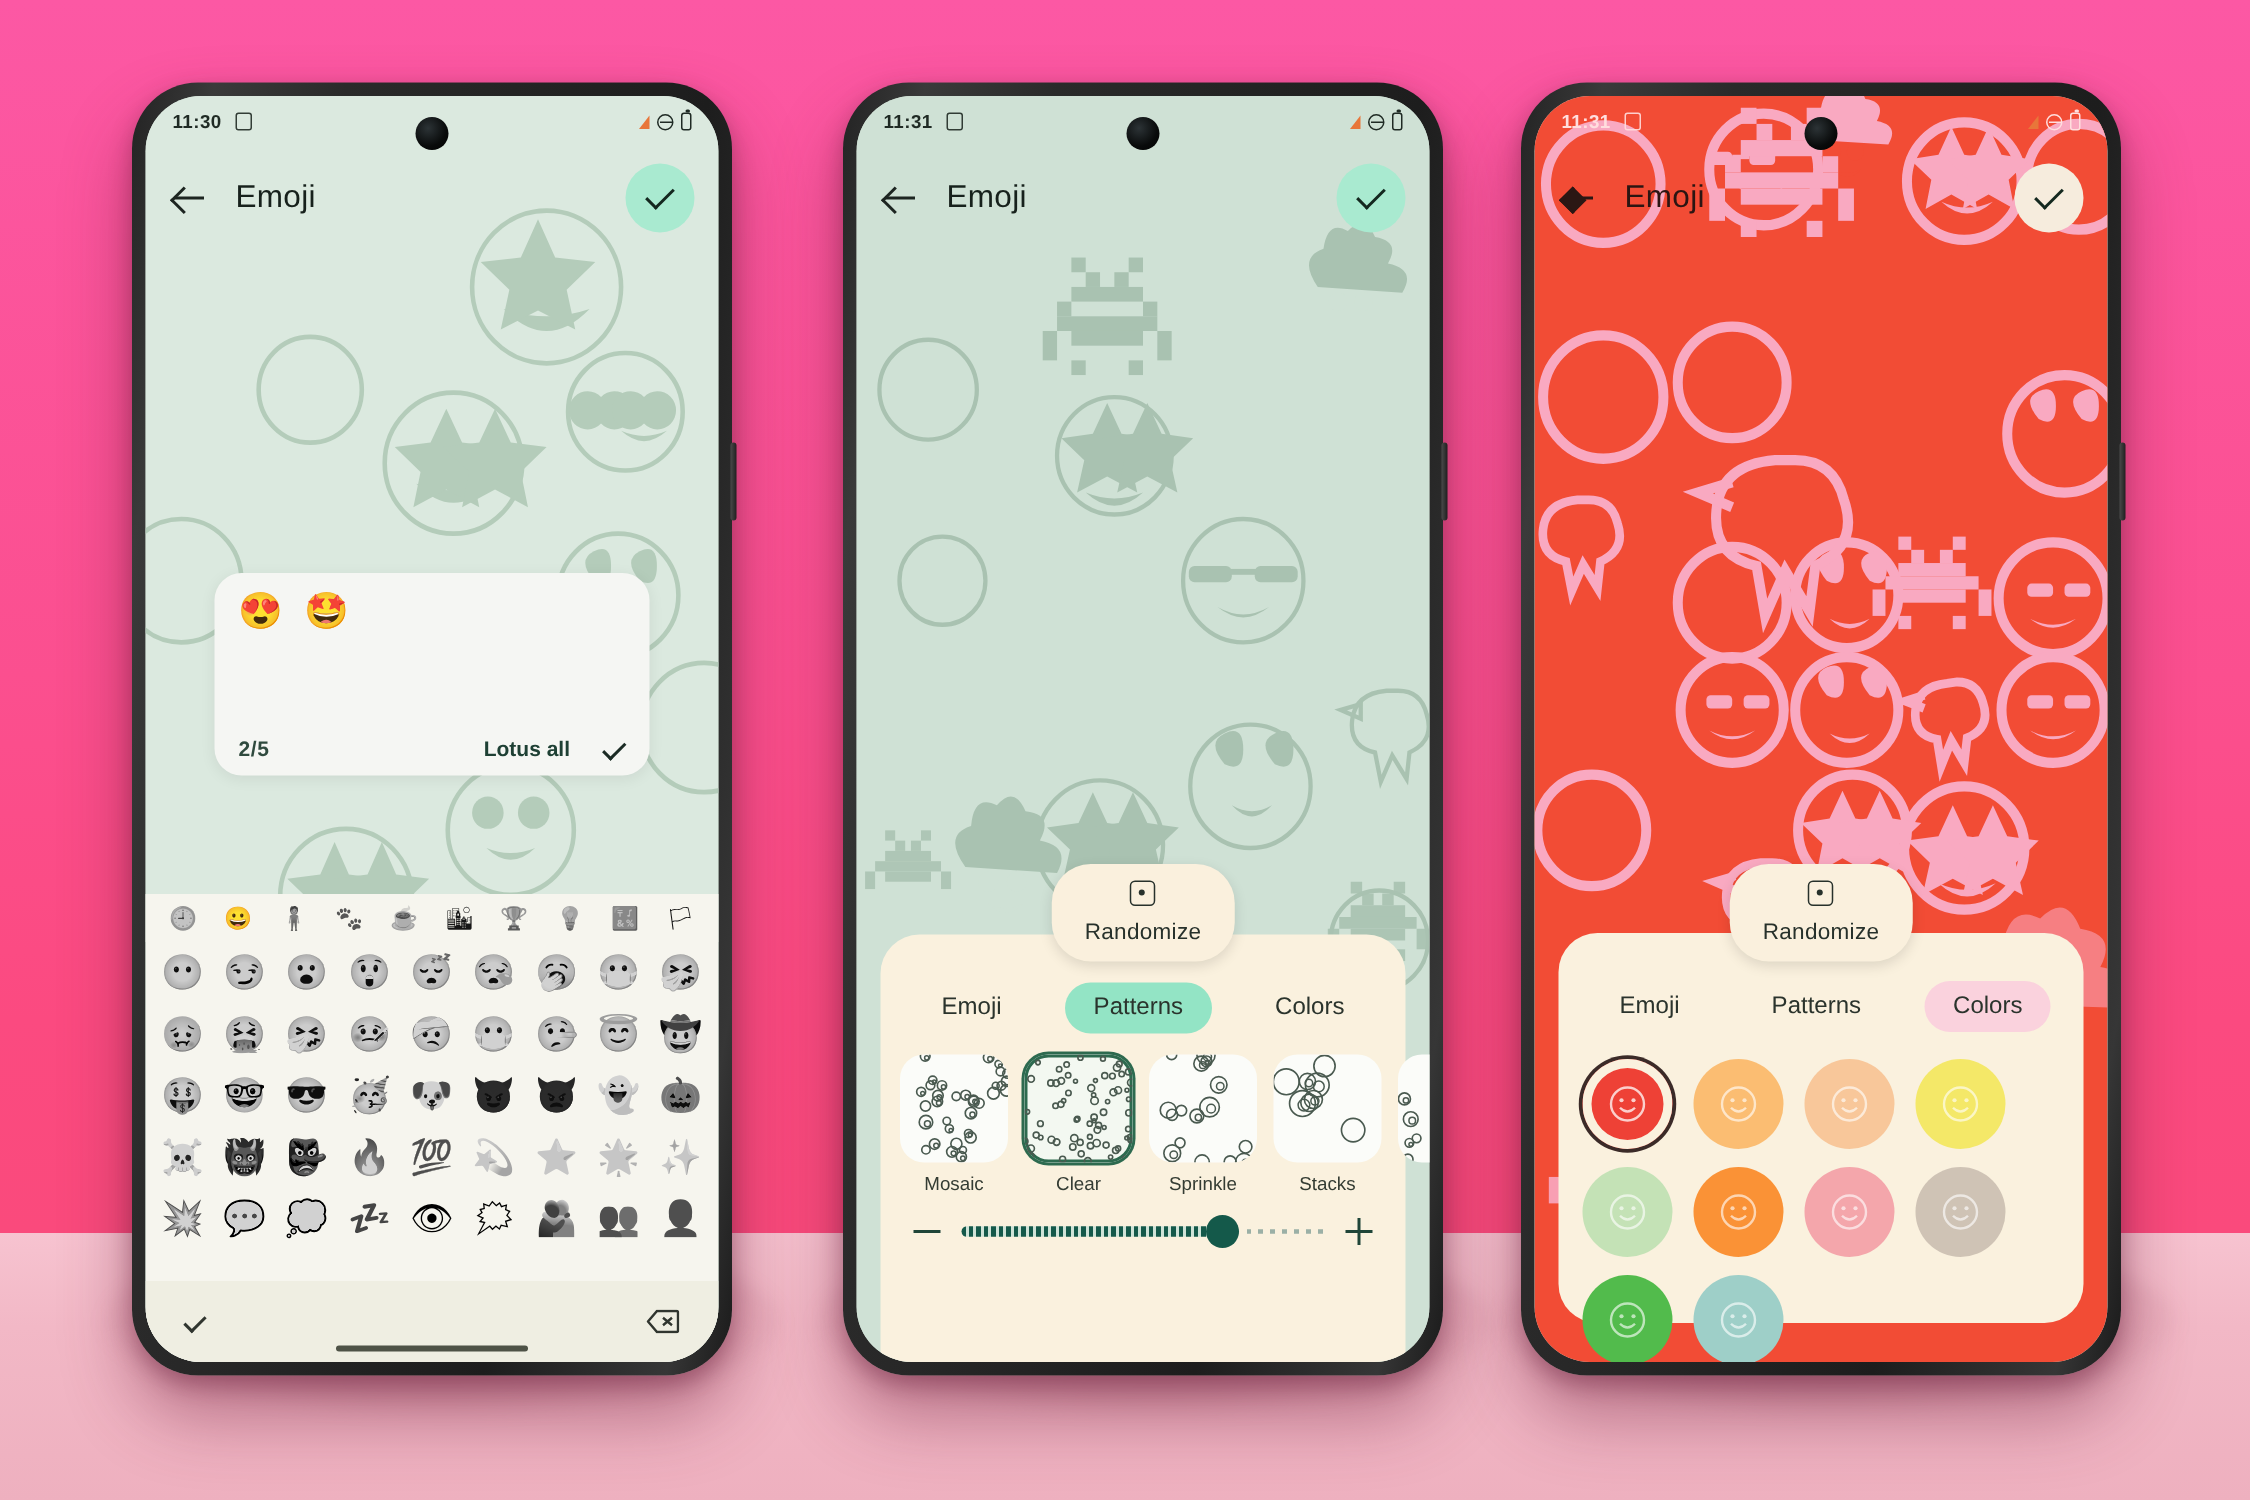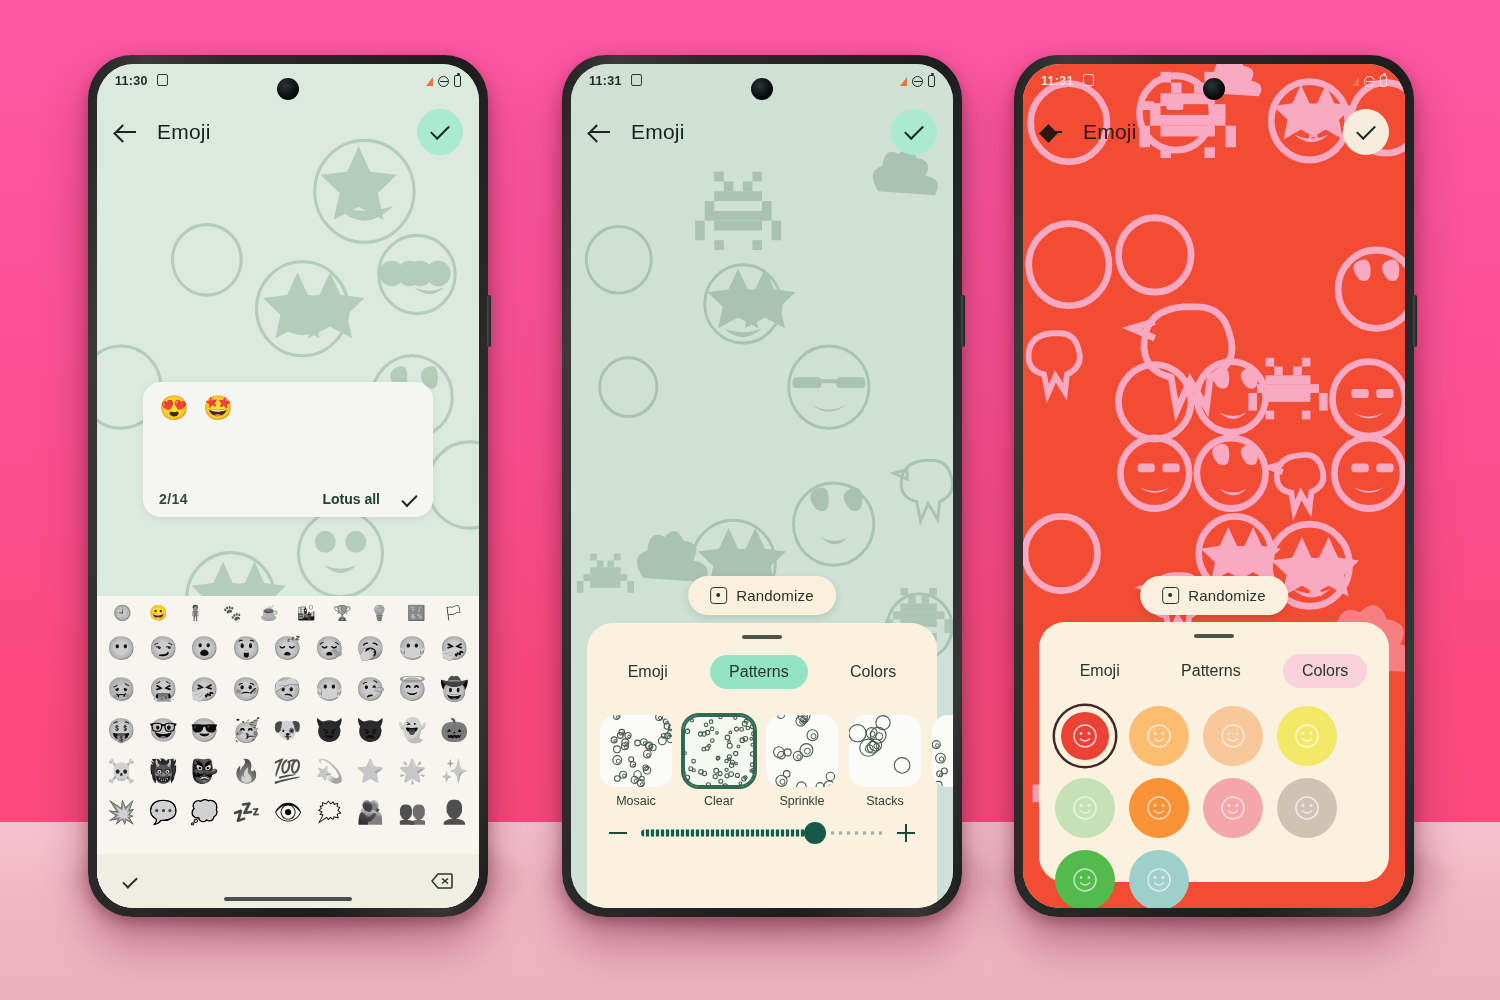--- a/index.html
+++ b/index.html
@@ -49,21 +49,21 @@
   .wall.red{ background:#f24c35; }
   .wall svg{ position:absolute; inset:0; width:100%; height:100%; }
 
   
   .statusbar{
     position:absolute; left:0; right:0; top:0; height:34px;
     display:flex; align-items:center; justify-content:space-between;
     padding:0 18px; z-index:6;
     font-size:12.5px; font-weight:bold; letter-spacing:.3px;
   }
-  .sb-left{ display:flex; align-items:flex-start; gap:9px; }
+  .sb-left{ display:flex; align-items:center; gap:9px; }
   .sb-right{ display:flex; align-items:center; gap:5px; }
   .sb-dark{ color:#1f2a24; }
   .sb-light{ color:#ffdede; }
   .sb-icon{ width:11px; height:12px; border:1.6px solid currentColor; border-radius:2px; opacity:.9; }
   .sb-batt{ width:7px; height:12px; border:1.5px solid currentColor; border-radius:2px; position:relative; }
   .sb-batt:after{ content:""; position:absolute; top:-3px; left:1.6px; width:3px; height:2px; background:currentColor; border-radius:1px;}
   .sb-tri{ width:0;height:0;border-left:7px solid transparent;border-right:0;border-bottom:9px solid #e8763a; }
   .sb-circ{ width:11px;height:11px;border:1.6px solid currentColor;border-radius:50%;position:relative;}
   .sb-circ:after{content:"";position:absolute;left:1px;top:4px;width:8px;height:1.6px;background:currentColor;}
 
@@ -152,20 +152,21 @@
     width:128px; height:4px; border-radius:3px; background:#4e5246;
   }
 
   
   .randomize{
     position:absolute; left:50%; transform:translateX(-50%);
     display:flex; align-items:center; gap:9px;
     background:#faf0dd; border-radius:26px; padding:11px 22px;
     z-index:8; cursor:pointer;
     box-shadow:0 3px 9px rgba(0,0,0,.12);
+    flex-direction:column;
   }
   .randomize .lbl{ font-size:15px; color:#27312b; letter-spacing:.2px;}
   .dice{ width:17px;height:17px;border:1.8px solid #27312b;border-radius:3.5px;position:relative;}
   .dice:before{content:"";position:absolute;left:4.5px;top:4.5px;width:4px;height:4px;border-radius:50%;background:#27312b;}
 
   
   .sheet{
     position:absolute; left:16px; right:16px; bottom:0;
     background:#faf1de; border-radius:26px 26px 0 0; z-index:7;
     padding-top:12px;
@@ -173,21 +174,21 @@
   .grabber{ width:40px;height:4px;border-radius:3px;background:#4e5348;margin:0 auto 16px; cursor:pointer;}
   .sheet-tabs{ display:flex; justify-content:space-around; align-items:center; padding:0 10px 14px;}
   .sheet-tab{
     font-size:16px; color:#2a332c; padding:8px 19px; border-radius:18px; cursor:pointer;
   }
   .sheet-tab.act-mint{ background:#93e4c5; }
   .sheet-tab.act-pink{ background:#fad2dd; }
 
   
   .pat-row{ display:flex; gap:11px; padding:0 13px; }
-  .pat{ width:72px; flex:0 0 72px; cursor:pointer;margin-top:12px; }
+  .pat{ width:72px; flex:0 0 72px; cursor:pointer; }
   .pat-thumb{
     width:72px;height:72px;border-radius:16px;background:#fbfcf9;overflow:hidden;position:relative;
   }
   .pat.sel .pat-thumb{ box-shadow:0 0 0 2px #2d6a4f inset, 0 0 0 2px #2d6a4f; background:#f3f8f1;}
   .pat-thumb svg{ width:100%;height:100%; }
   .pat-name{ text-align:center; font-size:12.5px; color:#343c33; margin-top:7px;}
   .slider-row{ display:flex; align-items:center; gap:14px; padding:16px 22px 22px;}
   .sl-btn{ width:18px;height:18px;position:relative;cursor:pointer;flex:0 0 18px;}
   .sl-btn:before{content:"";position:absolute;left:0;top:8px;width:18px;height:2.4px;background:#1f4538;}
   .sl-btn.plus:after{content:"";position:absolute;left:7.8px;top:0;width:2.4px;height:18px;background:#1f4538;}
@@ -298,21 +299,21 @@
         <span class="chk"></span>
       </div>
     </div>
 
     <div class="sel-card">
       <div class="sel-emoji-row">
         <span class="sel-emoji">😍</span>
         <span class="sel-emoji">🤩</span>
       </div>
       <div class="sel-footer">
-        <span class="sel-count">2/14</span>
+        <span class="sel-count">2/5</span>
         <span class="clear-all">Lotus all</span>
         <span class="sel-chk"></span>
       </div>
     </div>
 
     <div class="kb">
       <div class="kb-cats">
         <div class="kb-cat">🕘</div>
         <div class="kb-cat active">😀</div>
         <div class="kb-cat">🧍</div>

